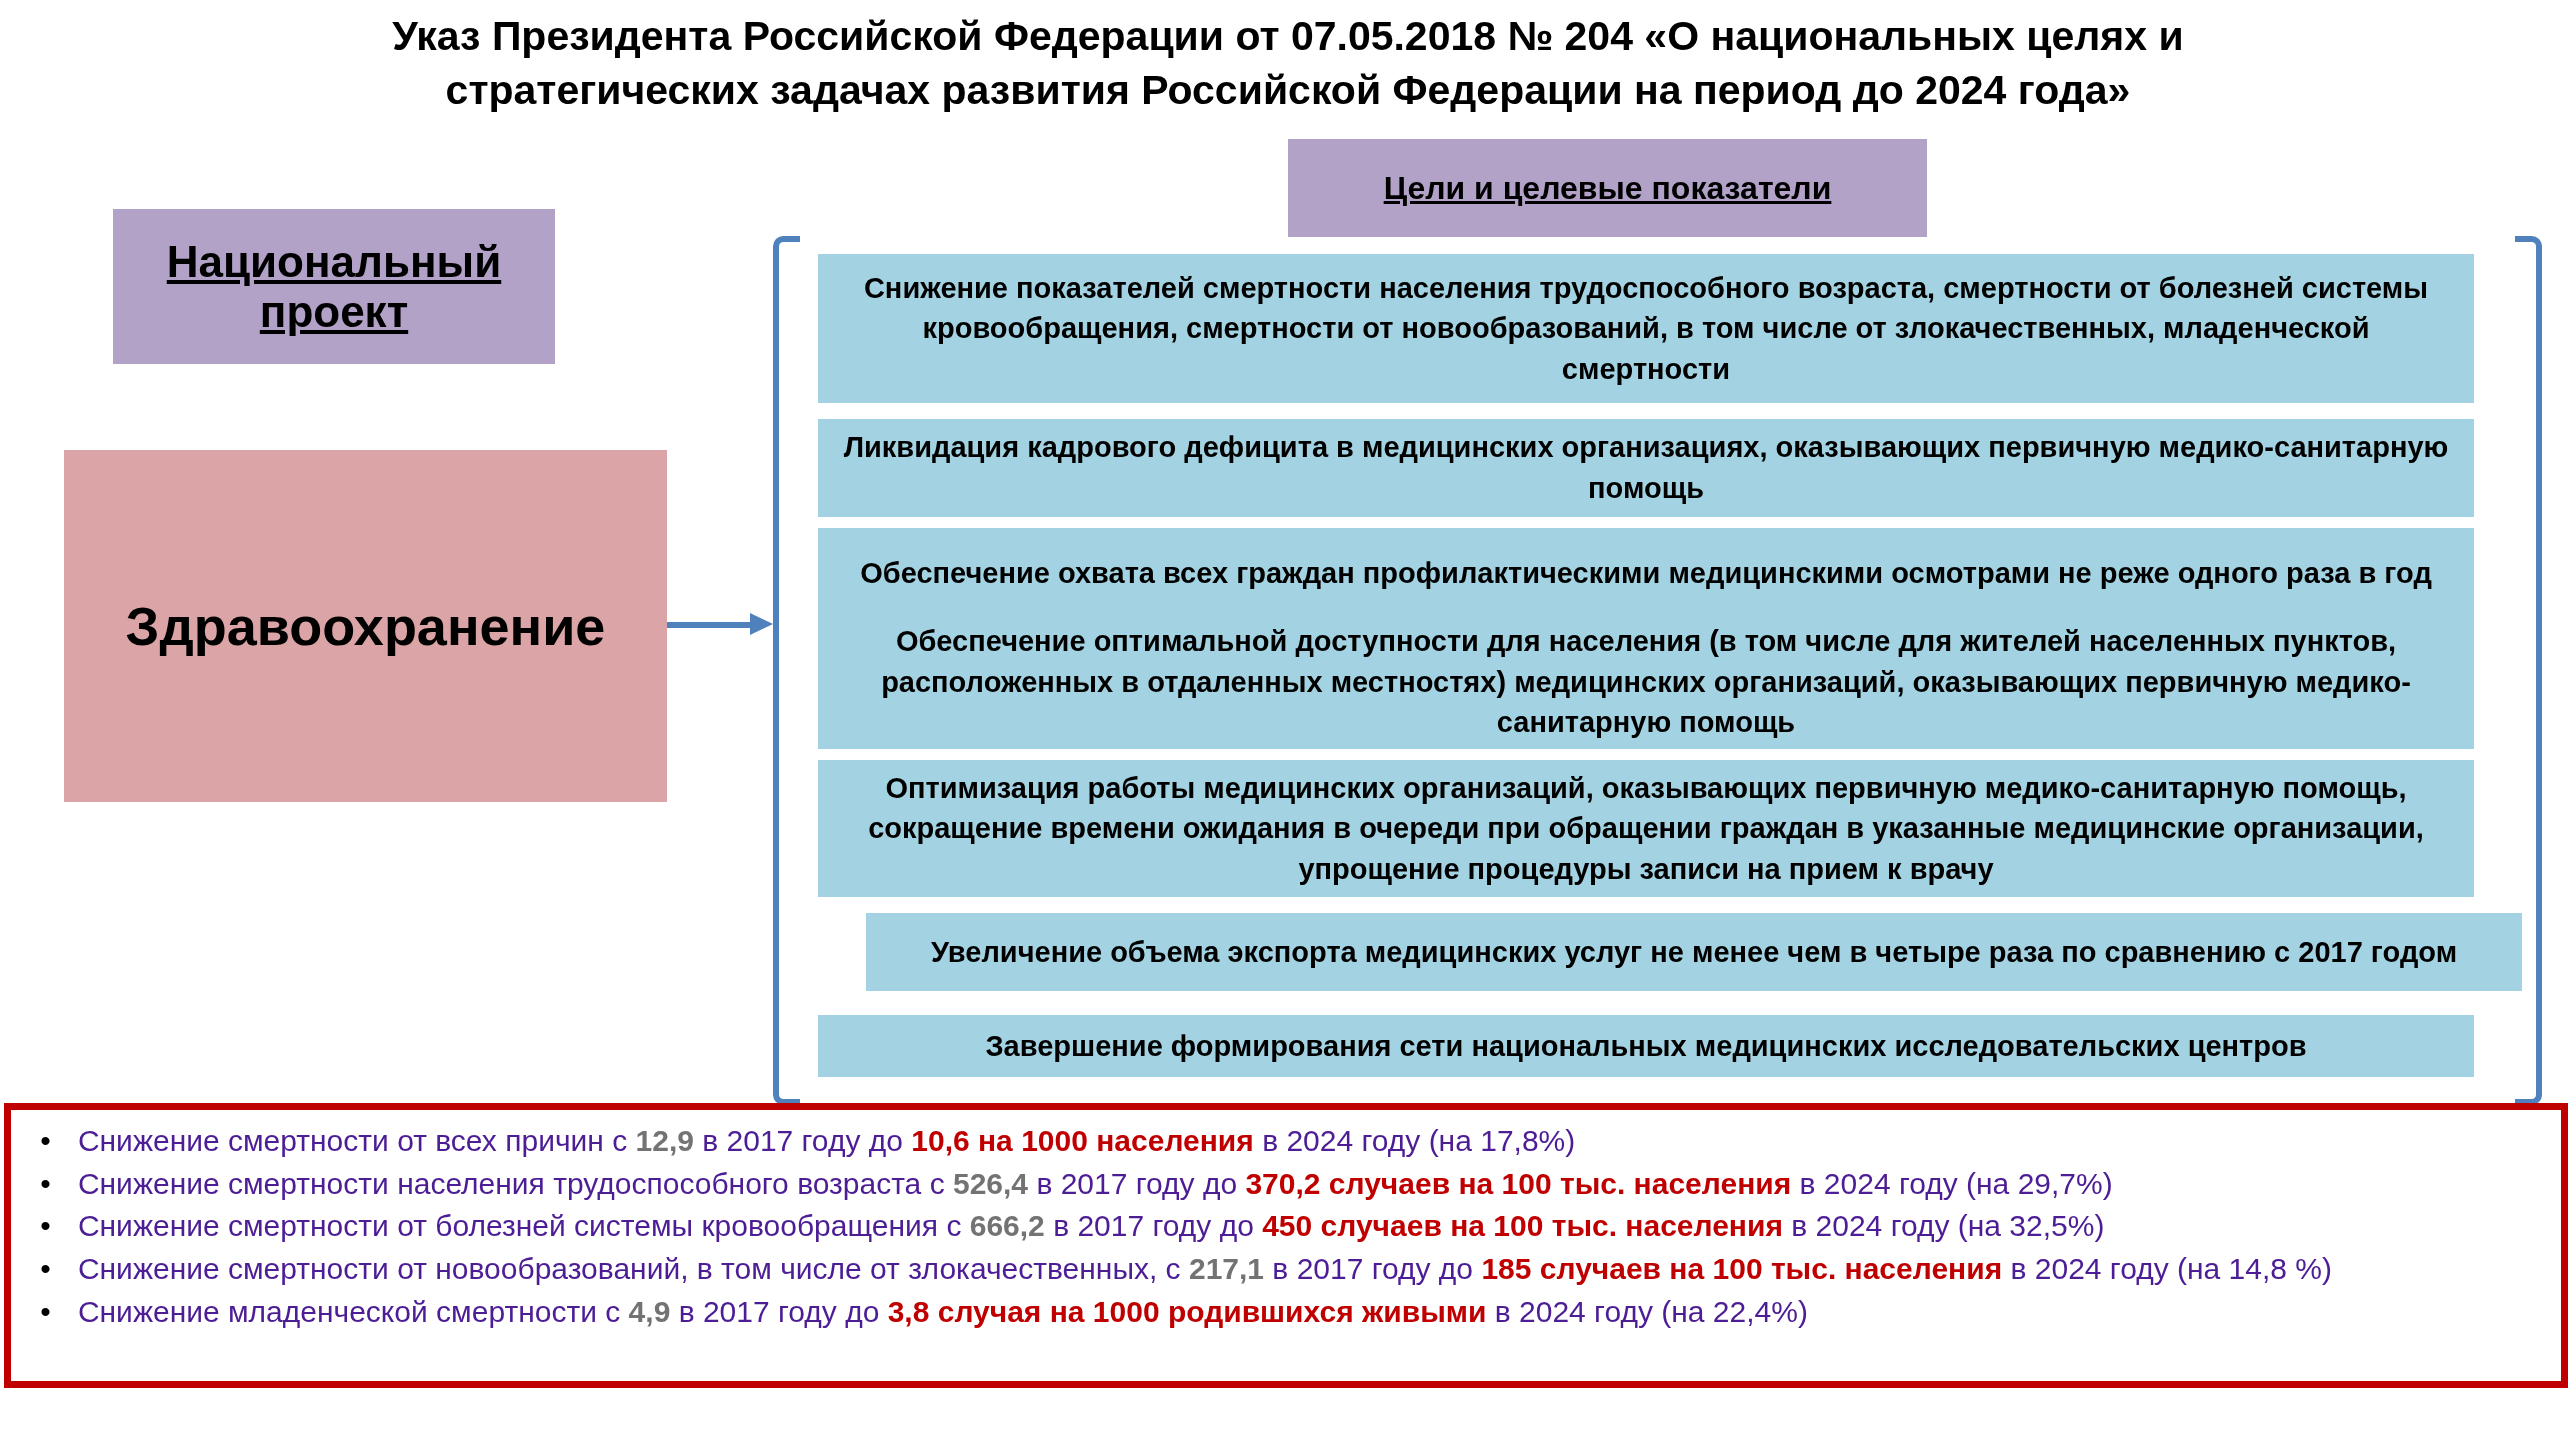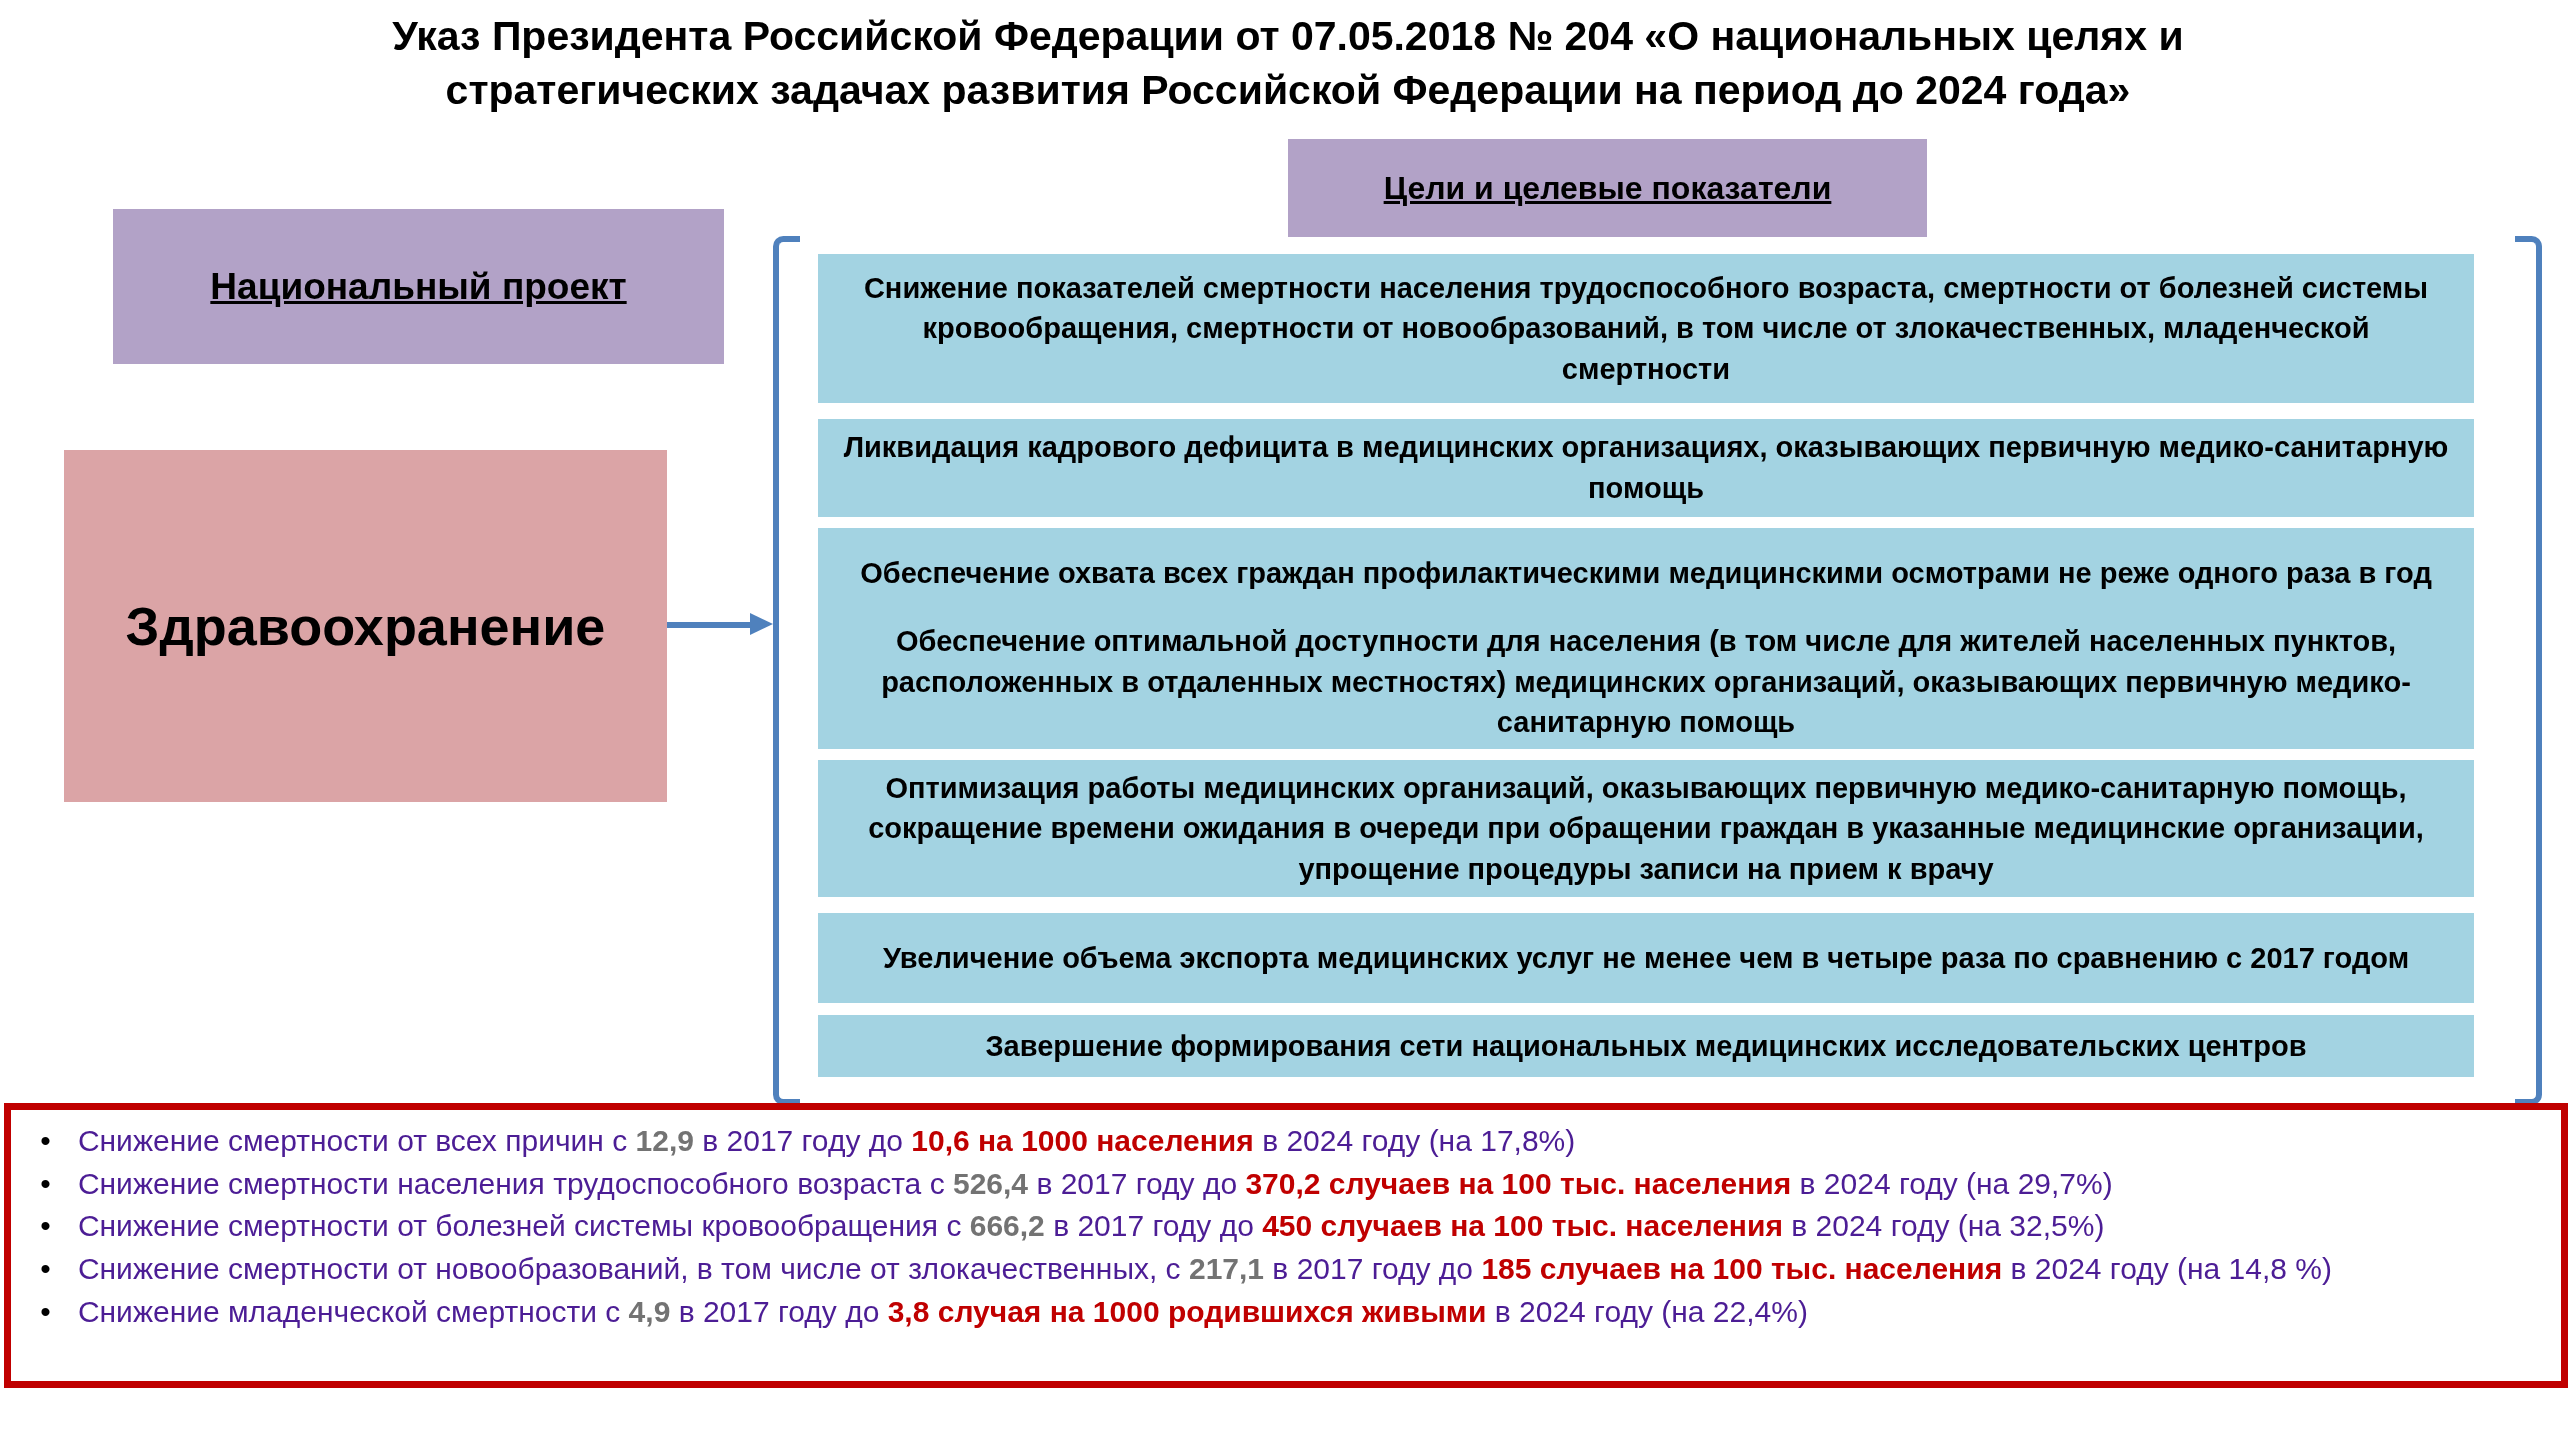--- a/index.html
+++ b/index.html
@@ -17,21 +17,21 @@
     text-align:center;font-size:41px;font-weight:bold;line-height:1.32;
   }
   
   .purple-box{
     position:absolute;background:#b2a2c7;
     display:flex;align-items:center;justify-content:center;
     text-align:center;font-weight:bold;
   }
   .purple-box .u{text-decoration:underline;}
   #goals-header{left:1288px;top:139px;width:639px;height:98px;font-size:32px;}
-  #national-project{left:113px;top:209px;width:611px;height:155px;font-size:37px;}
+  #national-project{left:113px;top:209px;width:442px;height:155px;font-size:44px;}
   
   #project-box{
     position:absolute;left:64px;top:450px;width:603px;height:352px;
     background:#dba4a6;display:flex;align-items:center;justify-content:center;
     font-size:54px;font-weight:bold;text-align:center;
   }
   
   #arrow{
     position:absolute;left:667px;top:622px;width:84px;height:5.8px;
     background:#4f81bd;
@@ -60,21 +60,21 @@
     background:#a3d3e2;
     display:flex;align-items:center;justify-content:center;
     text-align:center;font-weight:bold;font-size:29px;line-height:1.4;
     padding:8px 18px;box-sizing:border-box;
   }
   #goal-0{top:254px;height:149px;}
   #goal-1{top:419px;height:98px;}
   #goal-2{top:528px;height:90px;}
   #goal-3{top:615px;height:134px;}
   #goal-4{top:760px;height:137px;}
-  #goal-5{top:913px;height:90px;}
+  #goal-5{top:913px;height:78px;margin-left:48px;}
   #goal-6{top:1015px;height:62px;}
   
   #targets-box{
     position:absolute;left:3.9px;top:1103px;width:2564px;height:285px;
     border:7px solid #c00000;box-sizing:border-box;
     background:#ffffff;
     padding:10.3px 18px 6.4px 23px;
   }
   #targets-box ul{list-style:none;margin:0;padding:0;}
   #targets-box li{

